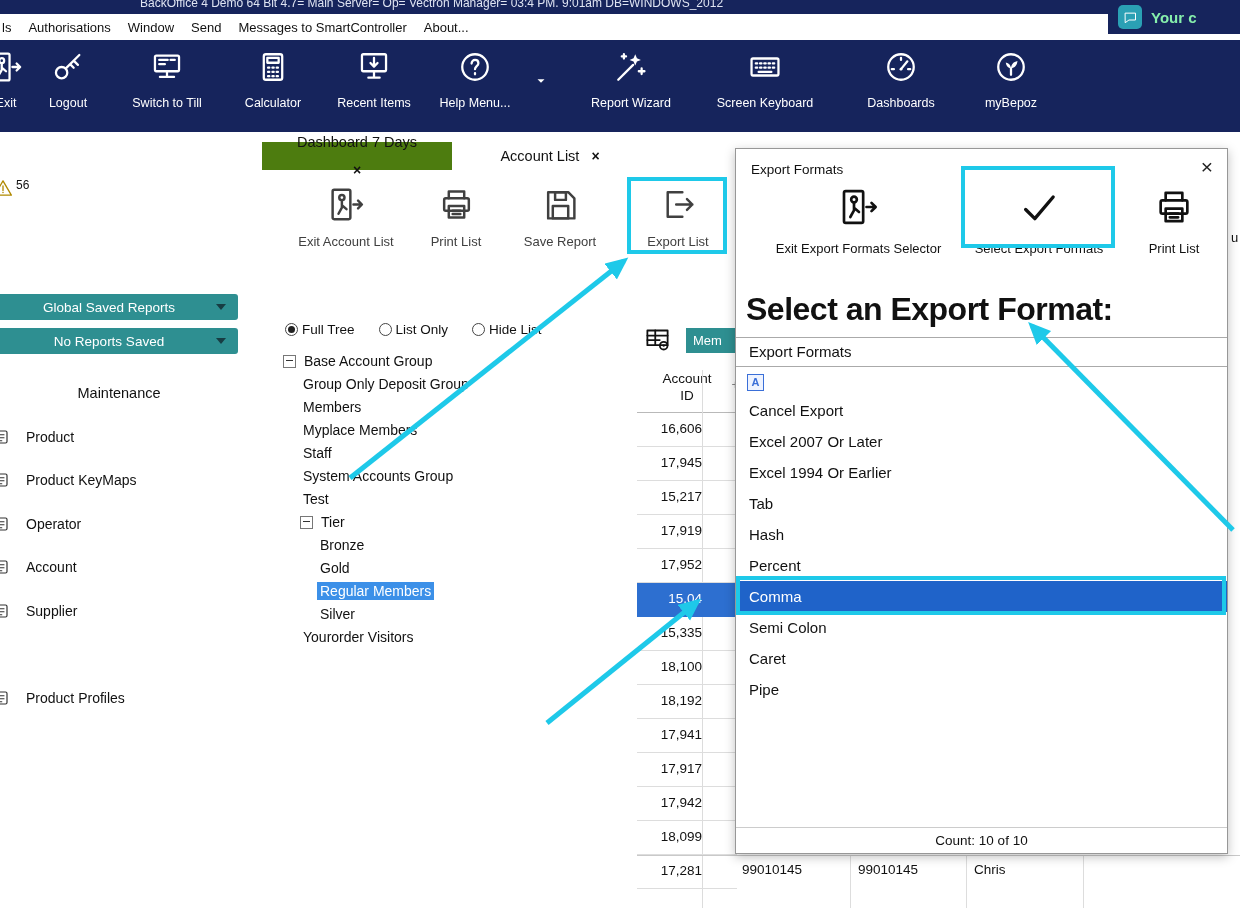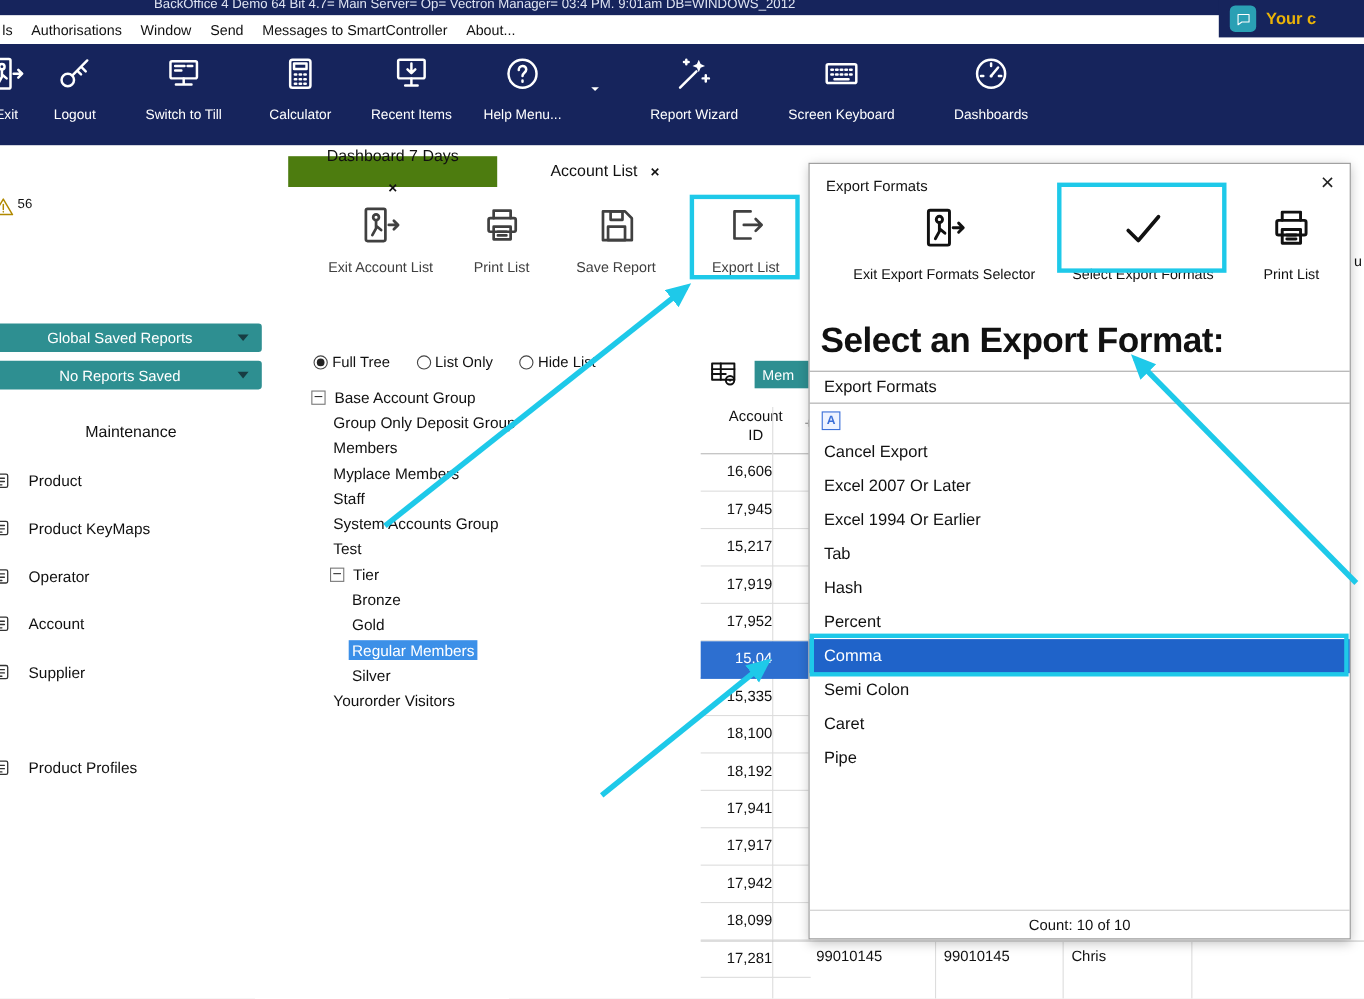--- a/index.html
+++ b/index.html
@@ -8,21 +8,21 @@
   .abs{position:absolute;}
   
   .ic{display:inline-block;line-height:0;}
   .ic svg{fill:none;stroke:currentColor;stroke-width:1.6;stroke-linecap:round;stroke-linejoin:round;}
   
   .titlebar{left:0;top:0;width:1240px;height:14px;background:#16245c;overflow:hidden;}
   .titlebar .ttext{position:absolute;left:140px;top:-4px;font-size:12px;color:#dfe4f2;white-space:nowrap;}
   .notif{left:1108px;top:0;width:132px;height:34px;background:#16245c;display:flex;align-items:center;gap:9px;padding-left:10px;box-sizing:border-box;overflow:hidden;z-index:40;}
   .notif .nicon{width:24px;height:24px;background:#2aa0b4;border-radius:5px;display:flex;align-items:center;justify-content:center;color:#fff;flex:0 0 auto;}
   .notif .nicon svg{width:15px;height:15px;}
-  .notif .ntext{color:#eab308;font-size:15px;font-weight:bold;white-space:nowrap;}
+  .notif .ntext{color:#86efac;font-size:15px;font-weight:bold;white-space:nowrap;}
   
   .menubar{left:0;top:14px;width:1240px;height:26px;background:#fff;display:flex;align-items:center;gap:17px;padding-left:2px;font-size:13px;}
   .menu-item{white-space:nowrap;cursor:default;}
   
   .toolbar{left:0;top:40px;width:1240px;height:92px;background:#16245c;}
   .tb-item{position:absolute;top:10px;height:76px;text-align:center;color:#fff;}
   .tb-item .ic svg{width:34px;height:34px;}
   .tb-label{display:block;margin-top:8px;font-size:12.5px;color:#fff;white-space:nowrap;}
   .tb-caret{position:absolute;color:#fff;}
   .tb-caret svg{width:14px;height:14px;}
@@ -261,20 +261,26 @@
             <use href="#i-kbd"></use>
           </svg></span>
       <span class="tb-label">Screen Keyboard</span>
     </div>
     <div class="tb-item" style="left:846px;width:110px;">
       <span class="ic"><svg viewBox="0 0 24 24">
             <use href="#i-gauge"></use>
           </svg></span>
       <span class="tb-label">Dashboards</span>
     </div>
+    <div class="tb-item" style="left:966px;width:90px;">
+      <span class="ic"><svg viewBox="0 0 24 24">
+            <use href="#i-plant"></use>
+          </svg></span>
+      <span class="tb-label">myBepoz</span>
+    </div>
   </div>
 
   <div class="tab active" style="left:262px;width:190px;">
     <span>Dashboard 7 Days</span>
     <span class="tab-x">×</span>
   </div>
   <div class="tab" style="left:470px;width:160px;">
     <span>Account List</span>
     <span class="tab-x">×</span>
   </div>

